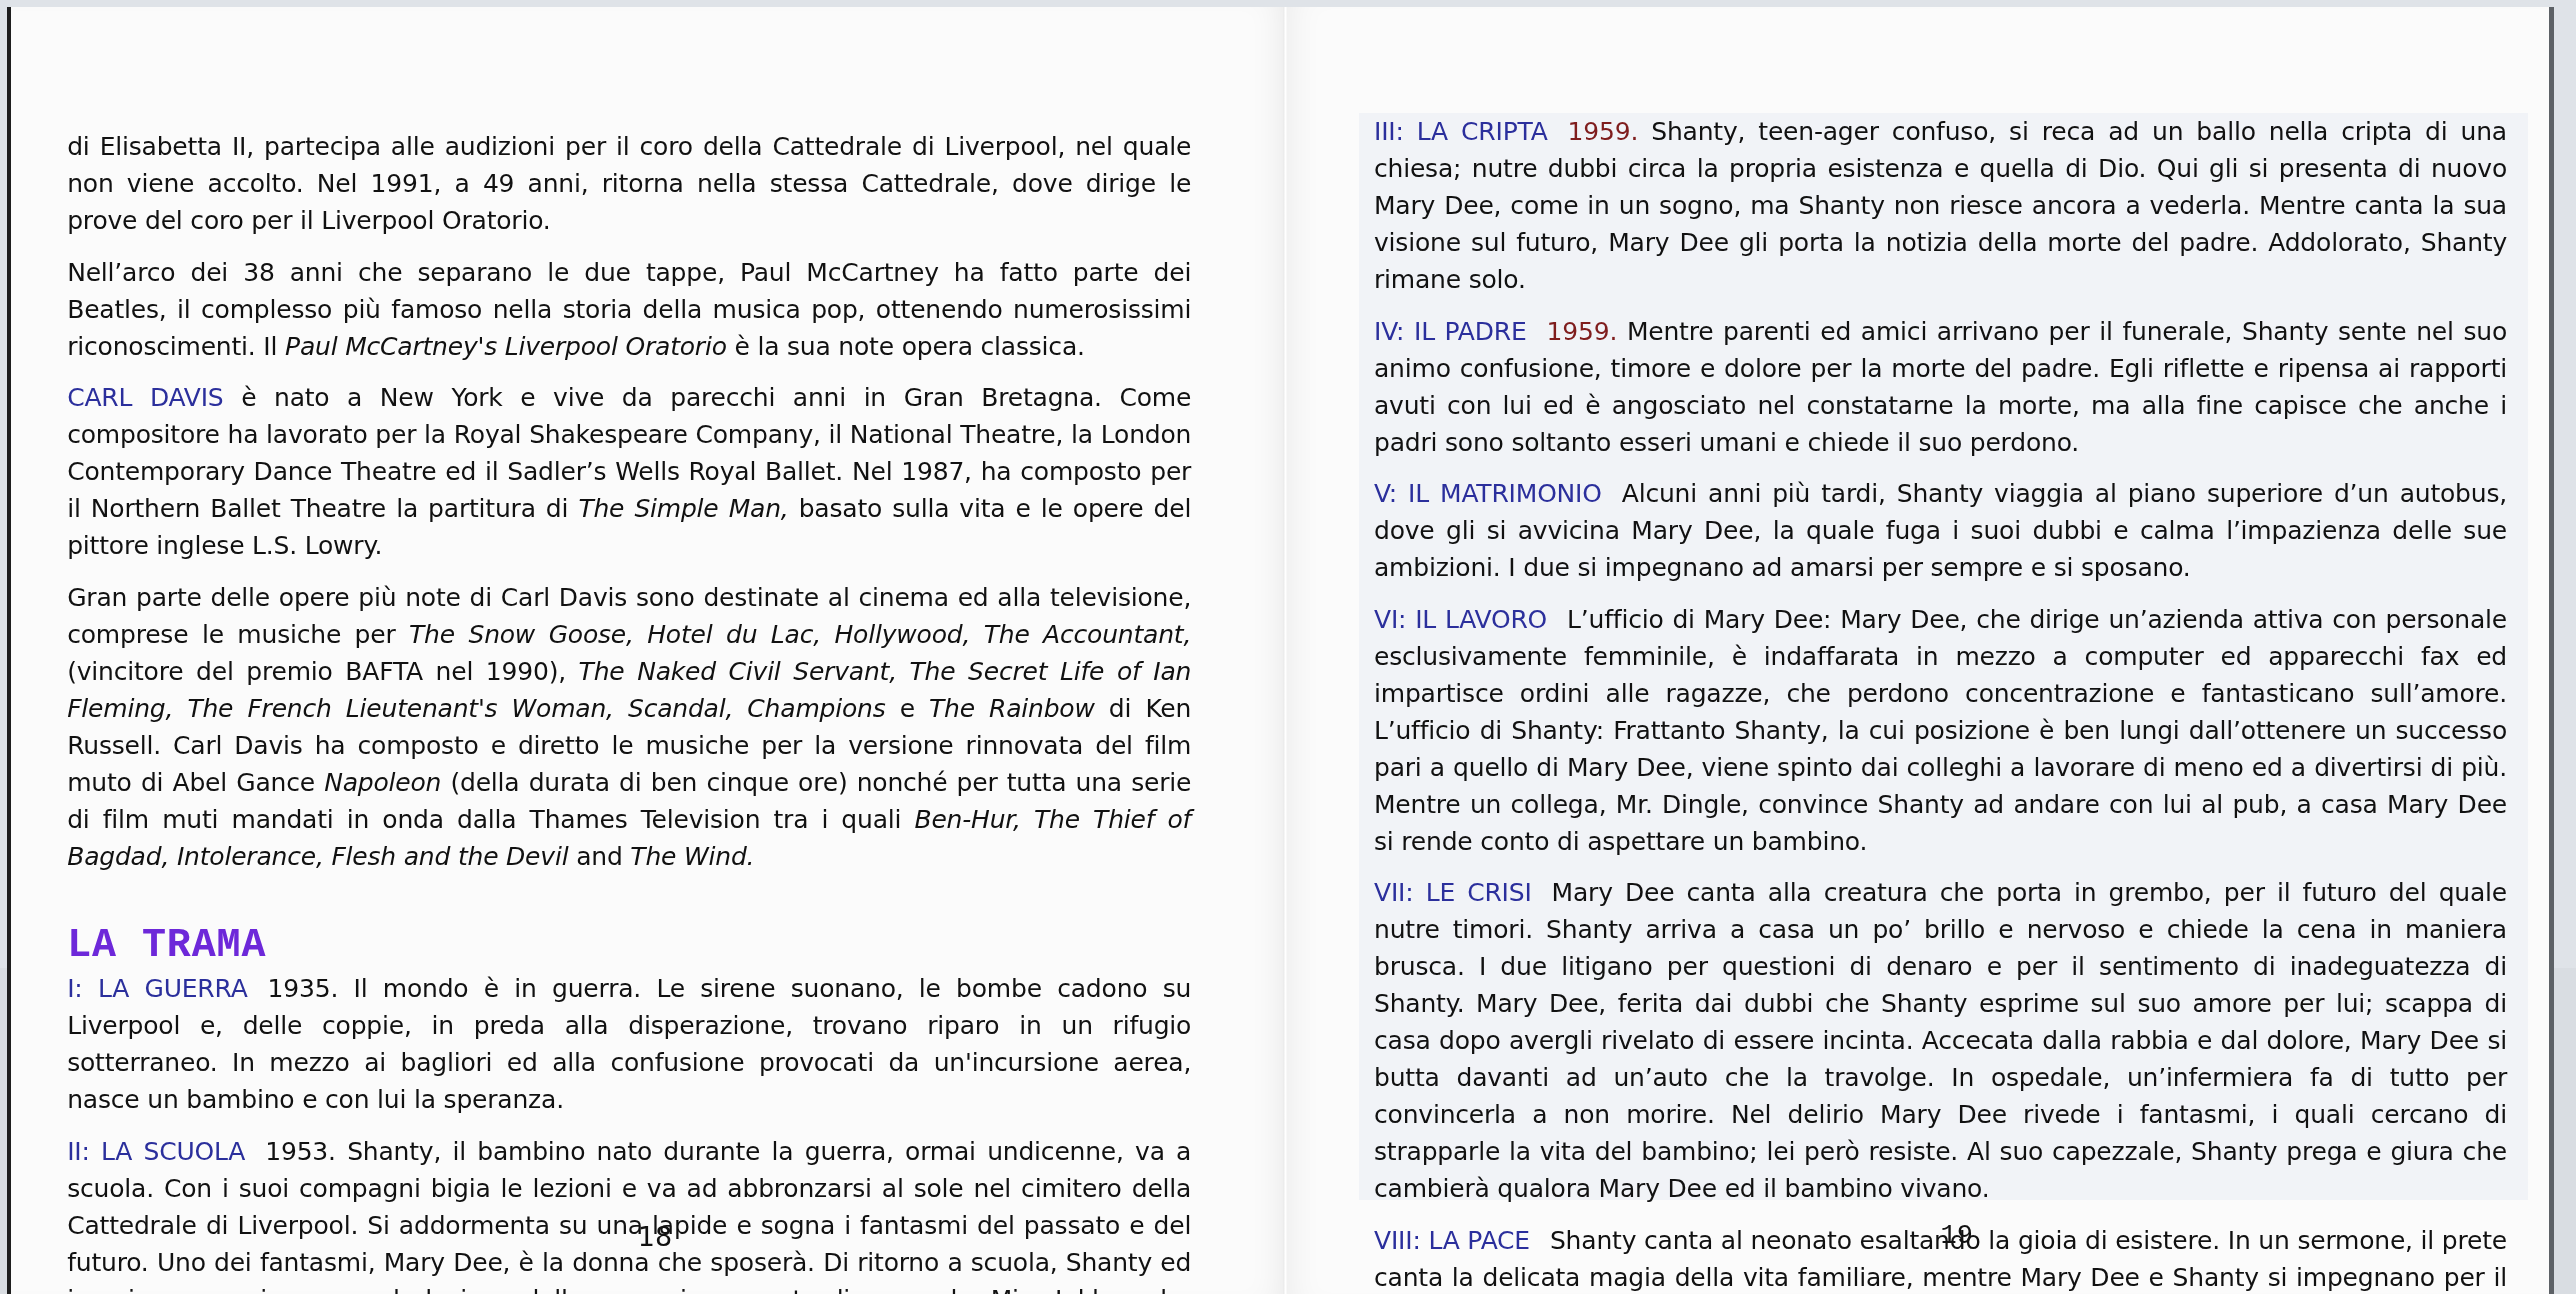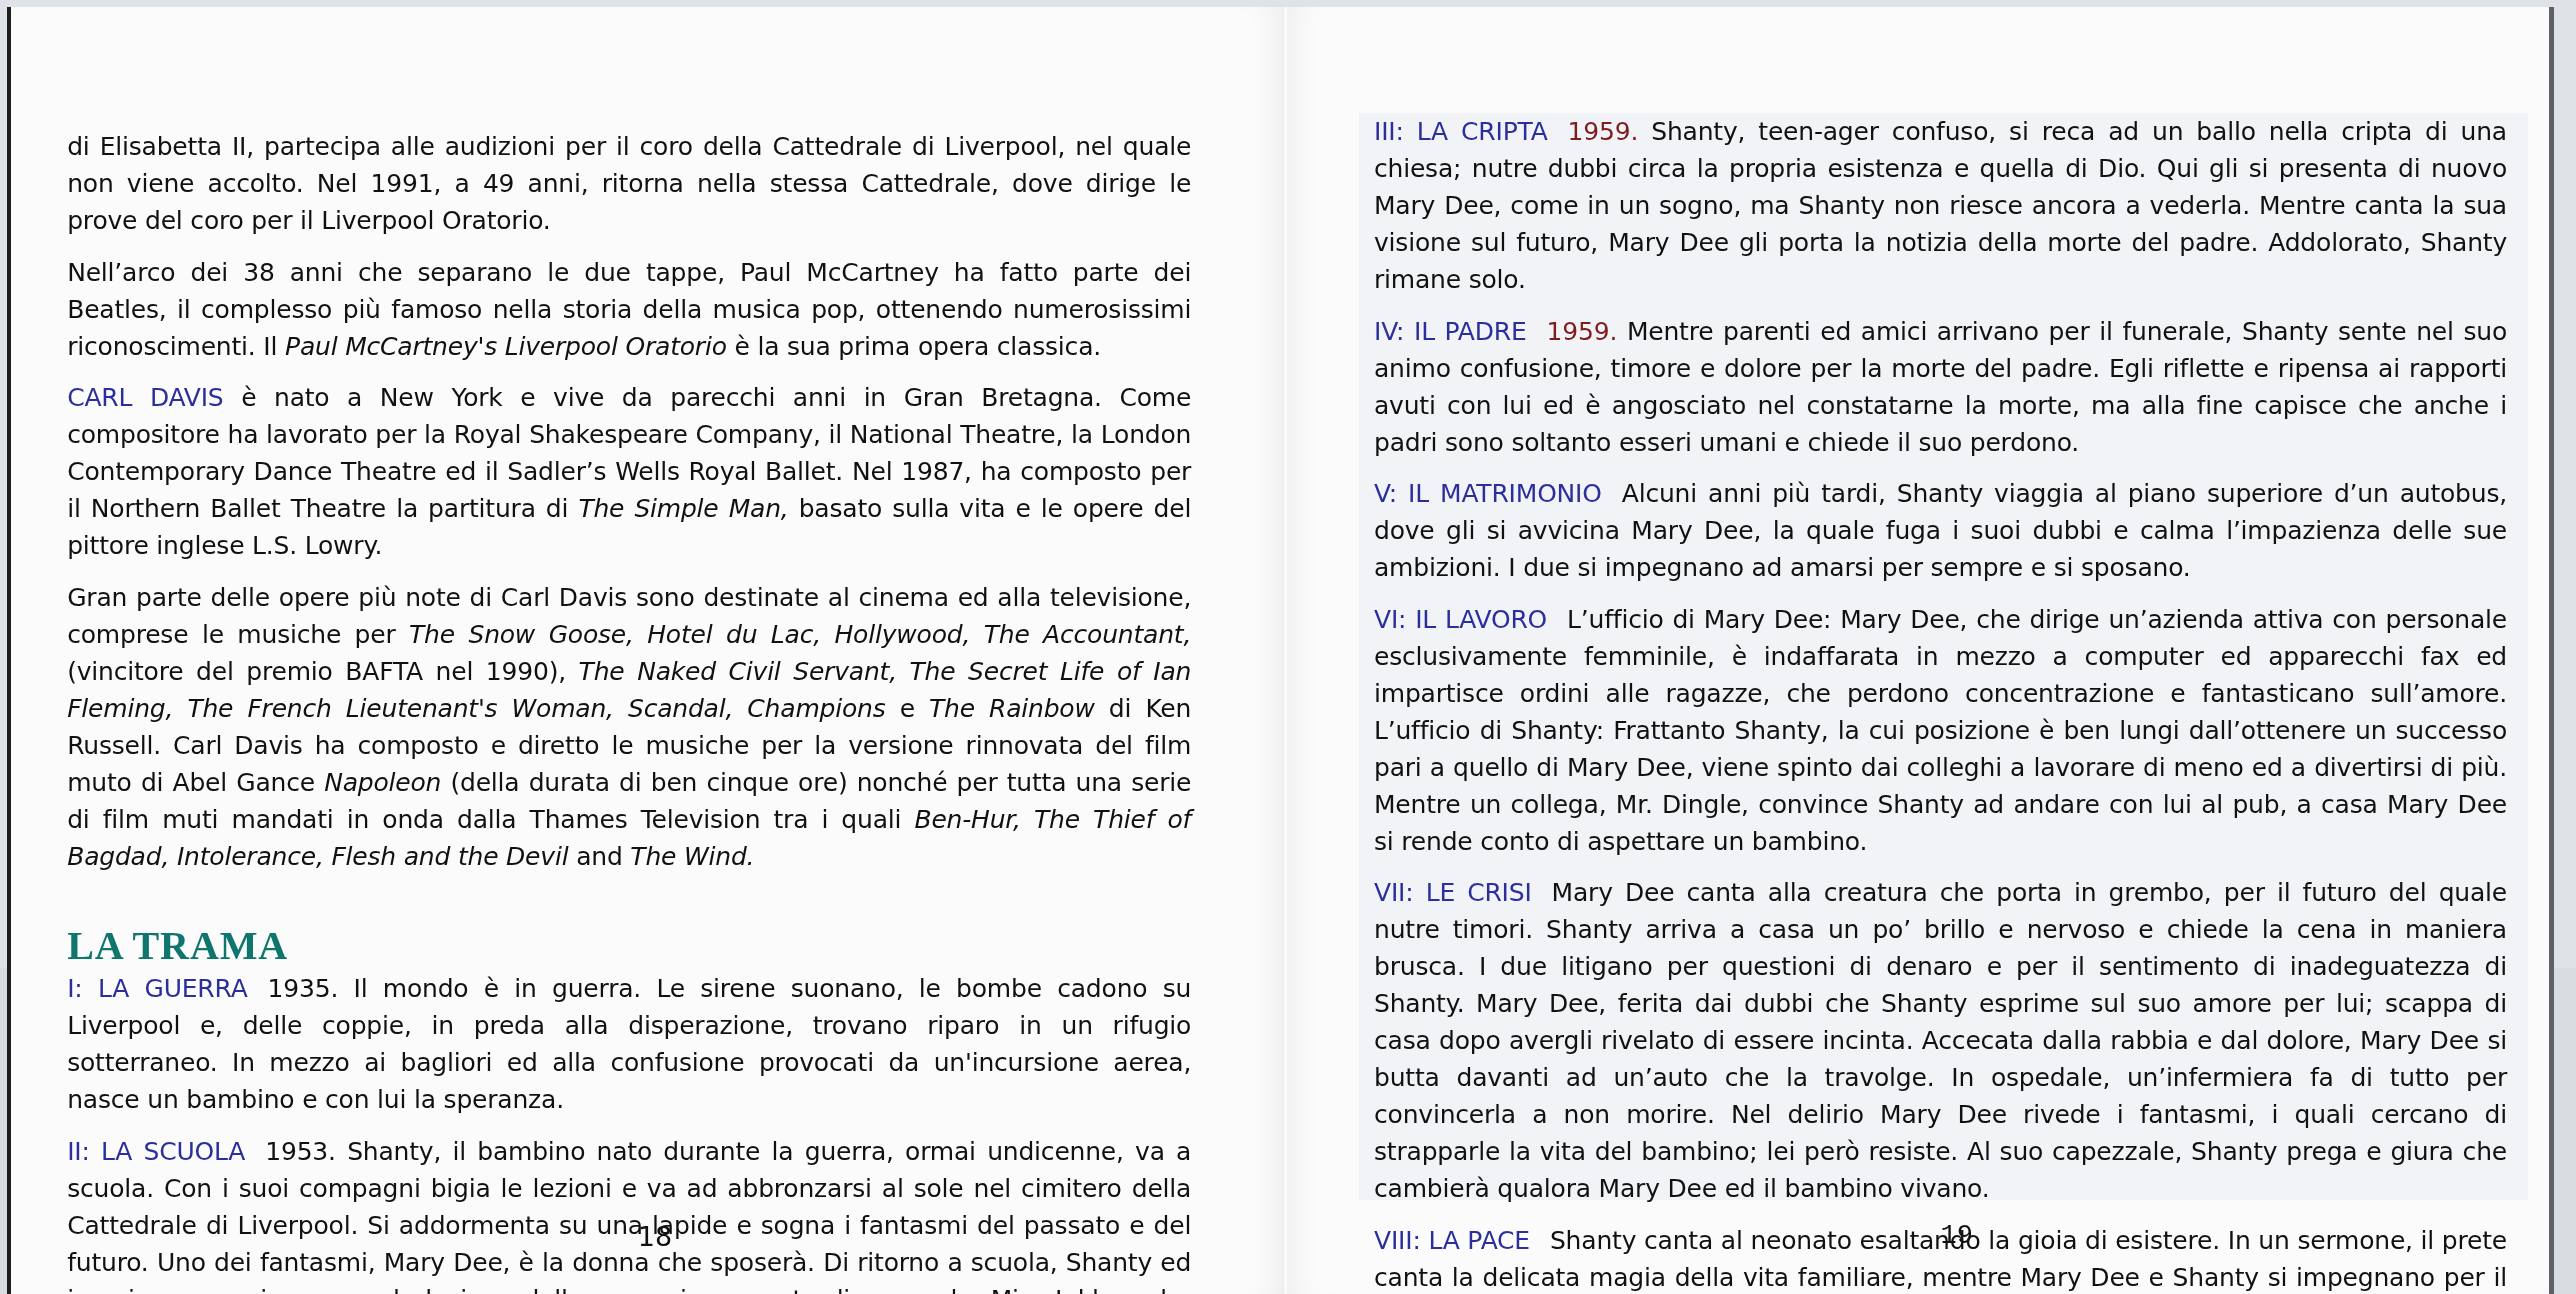--- a/index.html
+++ b/index.html
@@ -42,43 +42,43 @@
       font-size: 25px; line-height: 37px;
       text-align: justify;
       letter-spacing: -0.2px;
     }
     .page.left .column { left: 56px; top: 121px; width: 1124px; }
     .page.right .column { left: 87px; top: 106px; width: 1133px; }
     .column p { margin: 0 0 14.5px 0; }
     .blue { color: #2b2f9c; font-weight: normal; }
     .blue-year { color: #7f1d1d; }
     .section-title {
-      color: #0f766e; font-weight: bold;
-      font-family: Liberation Serif, serif;
+      color: #6d28d9; font-weight: bold;
+      font-family: Liberation Mono, monospace;
       font-size: 40px; line-height: 47px;
       margin: 47px 0 1.8px 0;
       letter-spacing: 0.9px;
     }
     .pagenum {
       position: absolute; top: 1214px; font-size: 27px; color: #111;
       width: 72px; text-align: right;
     }
     .page.left .pagenum { left: 589px; }
     .page.right .pagenum { left: 614px; font-family: Liberation Mono, monospace; }
     .spacer { display: inline-block; width: 20px; }
   </style>
 </head>
 <body>
 
 <div class="spread">
 
   <div class="page left">
     <div class="column">
       <p><span>di Elisabetta II, partecipa alle audizioni per il coro della Cattedrale di Liverpool, nel quale non viene accolto.  Nel 1991, a 49 anni, ritorna nella stessa Cattedrale, dove dirige le prove del coro per il Liverpool Oratorio.</span></p>
-      <p><span>Nell’arco dei 38 anni che separano le due tappe, Paul McCartney ha fatto parte dei Beatles, il complesso più famoso nella storia della musica pop, ottenendo numerosissimi riconoscimenti. Il </span><i>Paul McCartney's Liverpool Oratorio</i><span> è la sua prima opera classica.</span></p>
+      <p><span>Nell’arco dei 38 anni che separano le due tappe, Paul McCartney ha fatto parte dei Beatles, il complesso più famoso nella storia della musica pop, ottenendo numerosissimi riconoscimenti. Il </span><i>Paul McCartney's Liverpool Oratorio</i><span> è la sua note opera classica.</span></p>
 
       <p><span class="blue">CARL DAVIS</span><span> è nato a New York e vive da parecchi anni in Gran Bretagna.  Come compositore ha lavorato per la Royal Shakespeare Company, il National Theatre, la London Contemporary Dance Theatre ed il Sadler’s Wells Royal Ballet.  Nel 1987, ha composto per il Northern Ballet Theatre la partitura di </span><i>The Simple Man,</i><span> basato sulla vita e le opere del pittore inglese L.S. Lowry.</span></p>
 
       <p><span>Gran parte delle opere più note di Carl Davis sono destinate al cinema ed alla televisione, comprese le musiche per </span><i>The Snow Goose, Hotel du Lac, Hollywood, The Accountant,</i><span> (vincitore del premio BAFTA nel 1990), </span><i>The Naked Civil Servant, The Secret Life of Ian Fleming, The French Lieutenant's Woman, Scandal, Champions</i><span> e </span><i>The Rainbow</i><span> di Ken Russell.  Carl Davis ha composto e diretto le musiche per la versione rinnovata del film muto di Abel Gance </span><i>Napoleon</i><span> (della durata di ben cinque ore) nonché per tutta una serie di film muti mandati in onda dalla Thames Television tra i quali </span><i>Ben-Hur, The Thief of Bagdad, Intolerance, Flesh and the Devil</i><span> and </span><i>The Wind.</i></p>
 
       <div class="section-title">LA TRAMA</div>
 
       <p><span class="blue">I: LA GUERRA</span><span class="spacer"></span><span>1935.</span> <span>Il mondo è in guerra.  Le sirene suonano, le bombe cadono su Liverpool e, delle coppie, in preda alla disperazione, trovano riparo in un rifugio sotterraneo.  In mezzo ai bagliori ed alla confusione provocati da un'incursione aerea, nasce un bambino e con lui la speranza.</span></p>
 
       <p><span class="blue">II: LA SCUOLA</span><span class="spacer"></span><span>1953.</span> <span>Shanty, il bambino nato durante la guerra, ormai undicenne, va a scuola.  Con i suoi compagni bigia le lezioni e va ad abbronzarsi al sole nel cimitero della Cattedrale di Liverpool.  Si addormenta su una lapide e sogna i fantasmi del passato e del futuro.  Uno dei fantasmi, Mary Dee, è la donna che sposerà.  Di ritorno a scuola, Shanty ed i suoi compagni seguono la lezione della nuova insegnante di spagnolo, Miss Inkley, che insegna loro un canto popolare spagnolo.</span></p>

